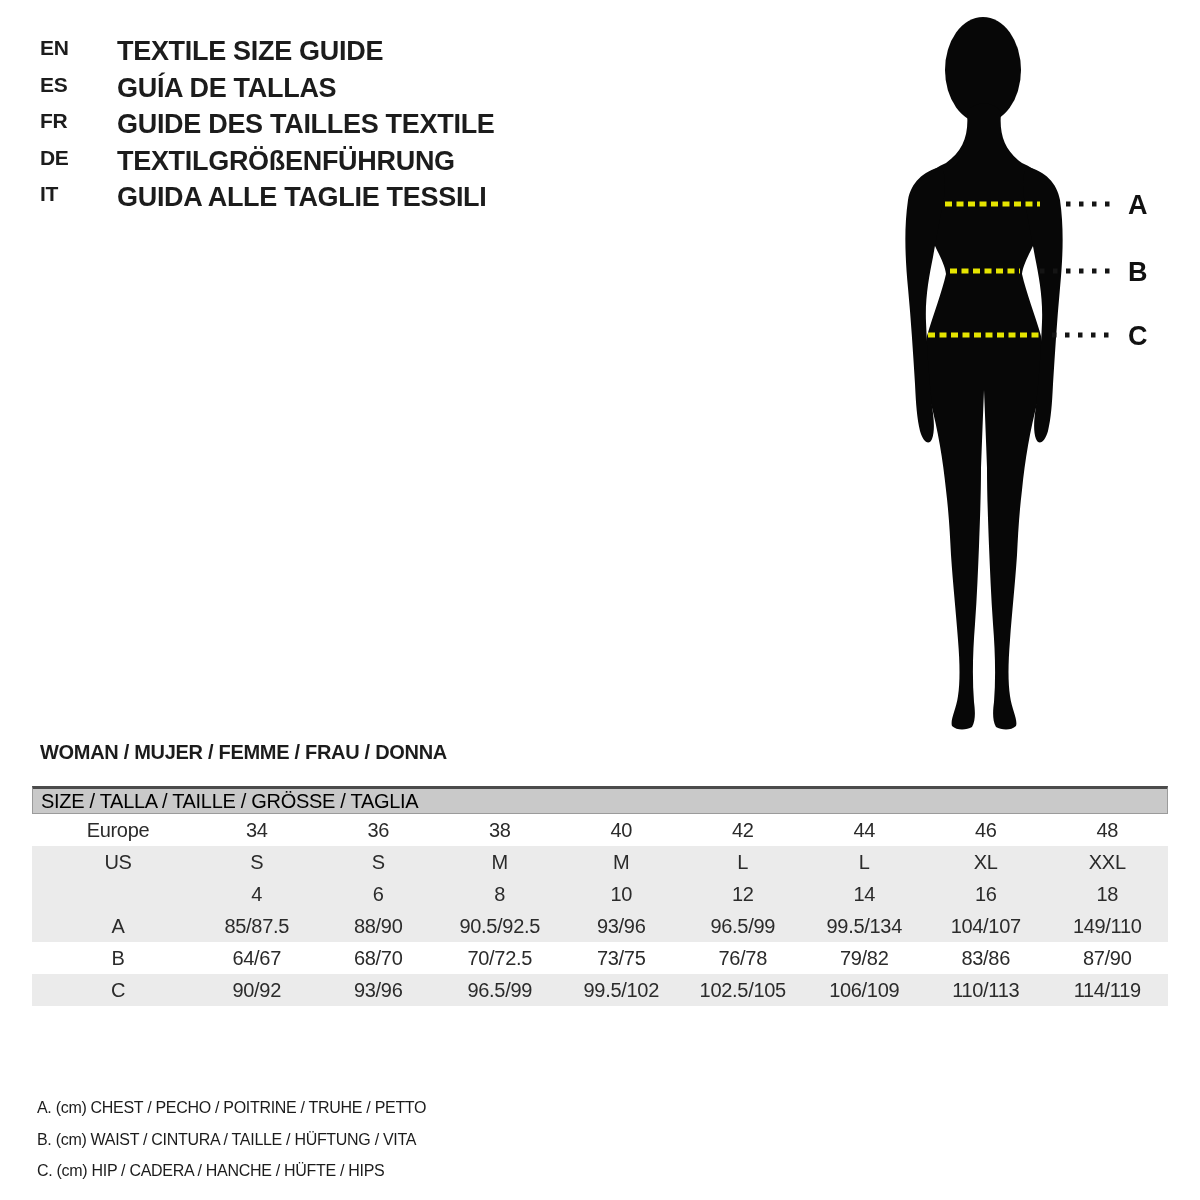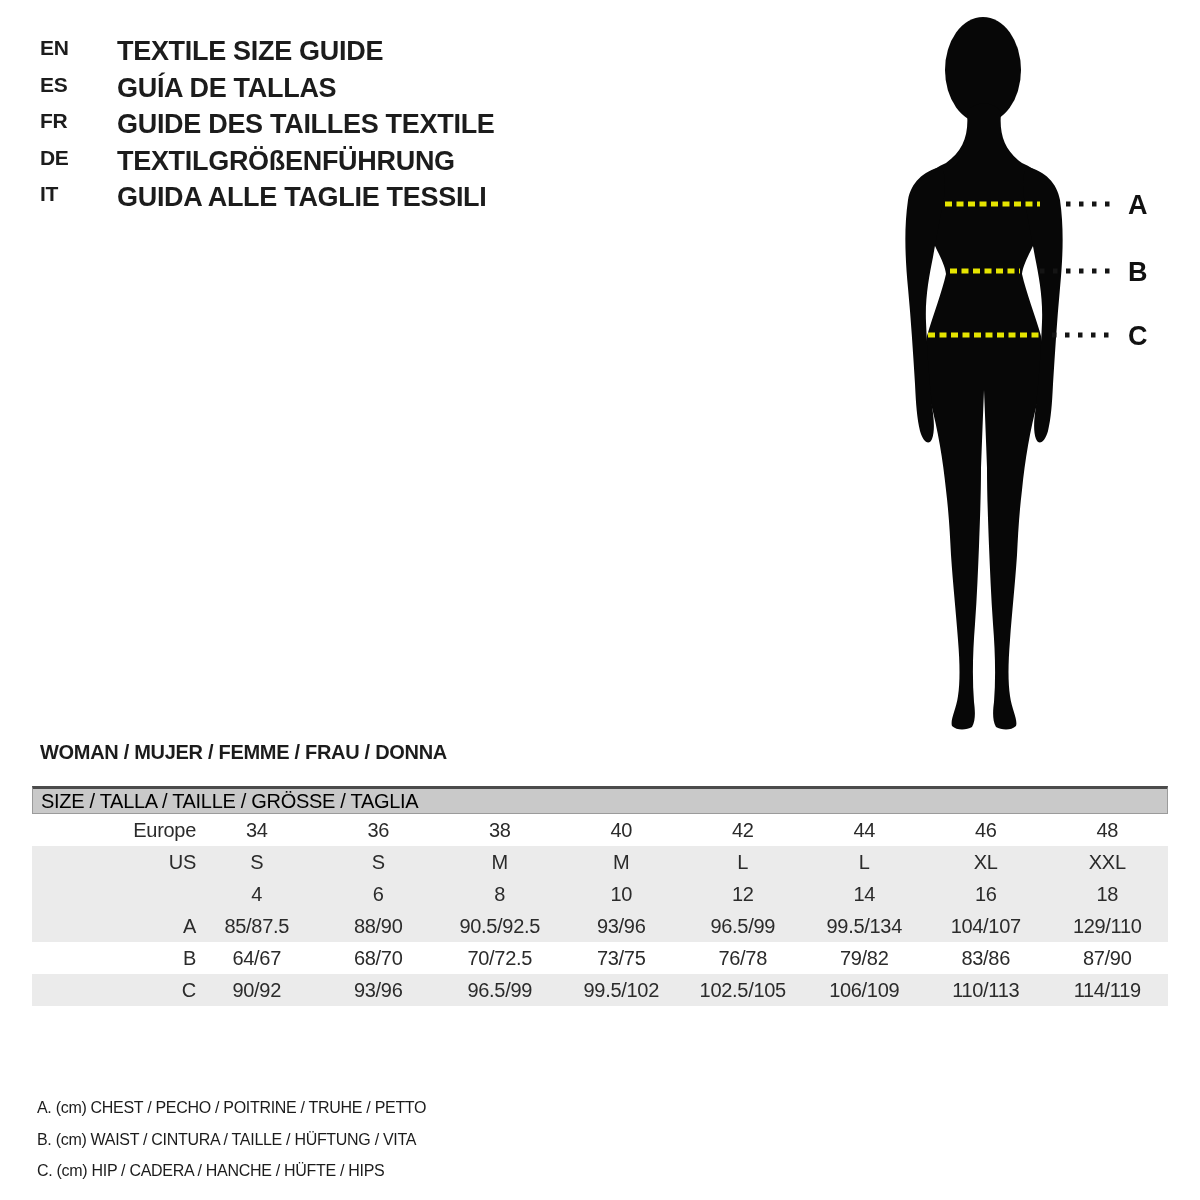--- a/index.html
+++ b/index.html
@@ -23,21 +23,21 @@
     box-sizing:border-box;height:28px;background:#c9c9c9;
     border:1px solid #9b9b9b;border-top:3px solid #4b4b4b;
     font-size:20px;font-weight:400;color:#000000;letter-spacing:-0.3px;
     line-height:24px;padding-left:8px;
   }
   table.size-table{border-collapse:collapse;width:1136px;table-layout:fixed;}
   table.size-table td{
     height:32px;font-size:20px;font-weight:400;color:#2b2b2b;
     text-align:center;letter-spacing:-0.3px;padding:0;vertical-align:middle;
   }
-  table.size-table td.lbl{text-align:right;padding-left:8px;}
+  table.size-table td.lbl{text-align:center;padding-left:8px;}
   table.size-table tr.shade{background:#ebebeb;}
   col.c-label{width:164px;}
   
   .legend{position:absolute;left:37px;top:1092px;}
   .legend-line{font-size:16px;font-weight:400;letter-spacing:-0.3px;line-height:31.5px;white-space:nowrap;}
 </style>
 </head>
 <body>
 
 <div class="lang-block">
@@ -178,21 +178,21 @@
         </tr>
         <tr class="shade">
           <td class="lbl">A</td>
           <td>85/87.5</td>
           <td>88/90</td>
           <td>90.5/92.5</td>
           <td>93/96</td>
           <td>96.5/99</td>
           <td>99.5/134</td>
           <td>104/107</td>
-          <td>129/110</td>
+          <td>149/110</td>
         </tr>
         <tr>
           <td class="lbl">B</td>
           <td>64/67</td>
           <td>68/70</td>
           <td>70/72.5</td>
           <td>73/75</td>
           <td>76/78</td>
           <td>79/82</td>
           <td>83/86</td>

